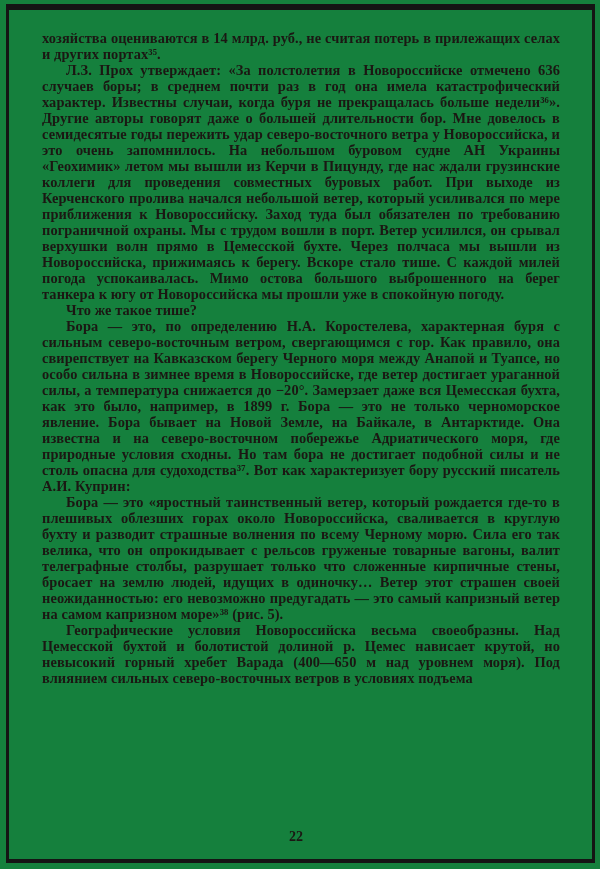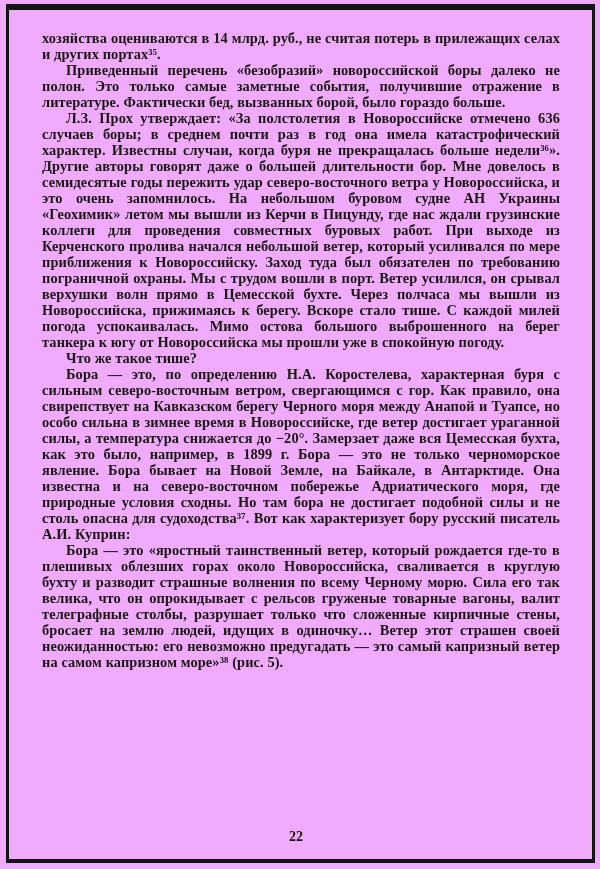--- a/index.html
+++ b/index.html
@@ -9,21 +9,21 @@
   body {
     width: 600px;
     height: 869px;
     background: #efede7;
     position: relative;
     overflow: hidden;
   }
   .page {
     position: absolute;
     inset: 0;
-    background: #f0abfc;
+    background: #15803d;
   }
   
   .frame {
     position: absolute;
     left: 6px;
     right: 5px;
     top: 4px;
     bottom: 6px;
     border: solid #141414;
     border-width: 6px 3px 4px 3px;
@@ -63,22 +63,22 @@
 </style>
 </head>
 <body>
 
 <div class="page">
 
   <div class="frame"></div>
 
   <div class="text-block">
     <p class="no-indent">хозяйства оцениваются в 14 млрд. руб., не считая потерь в прилежащих селах и других портах³⁵.</p>
-    <p>Приведенный перечень «безобразий» новороссийской боры далеко не полон. Это только самые заметные события, получившие отражение в литературе. Фактически бед, вызванных борой, было гораздо больше.</p>
     <p>Л.З. Прох утверждает: «За полстолетия в Новороссийске отмечено 636 случаев боры; в среднем почти раз в год она имела катастрофический характер. Известны случаи, когда буря не прекращалась больше недели³⁶». Другие авторы говорят даже о большей длительности бор. Мне довелось в семидесятые годы пережить удар северо-восточного ветра у Новороссийска, и это очень запомнилось. На небольшом буровом судне АН Украины «Геохимик» летом мы вышли из Керчи в Пицунду, где нас ждали грузинские коллеги для проведения совместных буровых работ. При выходе из Керченского пролива начался небольшой ветер, который усиливался по мере приближения к Новороссийску. Заход туда был обязателен по требованию пограничной охраны. Мы с трудом вошли в порт. Ветер усилился, он срывал верхушки волн прямо в Цемесской бухте. Через полчаса мы вышли из Новороссийска, прижимаясь к берегу. Вскоре стало тише. С каждой милей погода успокаивалась. Мимо остова большого выброшенного на берег танкера к югу от Новороссийска мы прошли уже в спокойную погоду.</p>
     <p>Что же такое тише?</p>
     <p>Бора — это, по определению Н.А. Коростелева, характерная буря с сильным северо-восточным ветром, свергающимся с гор. Как правило, она свирепствует на Кавказском берегу Черного моря между Анапой и Туапсе, но особо сильна в зимнее время в Новороссийске, где ветер достигает ураганной силы, а температура снижается до −20°. Замерзает даже вся Цемесская бухта, как это было, например, в 1899 г. Бора — это не только черноморское явление. Бора бывает на Новой Земле, на Байкале, в Антарктиде. Она известна и на северо-восточном побережье Адриатического моря, где природные условия сходны. Но там бора не достигает подобной силы и не столь опасна для судоходства³⁷. Вот как характеризует бору русский писатель А.И. Куприн:</p>
     <p>Бора — это «яростный таинственный ветер, который рождается где-то в плешивых облезших горах около Новороссийска, сваливается в круглую бухту и разводит страшные волнения по всему Черному морю. Сила его так велика, что он опрокидывает с рельсов груженые товарные вагоны, валит телеграфные столбы, разрушает только что сложенные кирпичные стены, бросает на землю людей, идущих в одиночку… Ветер этот страшен своей неожиданностью: его невозможно предугадать — это самый капризный ветер на самом капризном море»³⁸ (рис. 5).</p>
+    <p>Географические условия Новороссийска весьма своеобразны. Над Цемесской бухтой и болотистой долиной р. Цемес нависает крутой, но невысокий горный хребет Варада (400—650 м над уровнем моря). Под влиянием сильных северо-восточных ветров в условиях подъема</p>
   </div>
 
   <div class="page-number">22</div>
 
 </div>
 
 </body></html>

